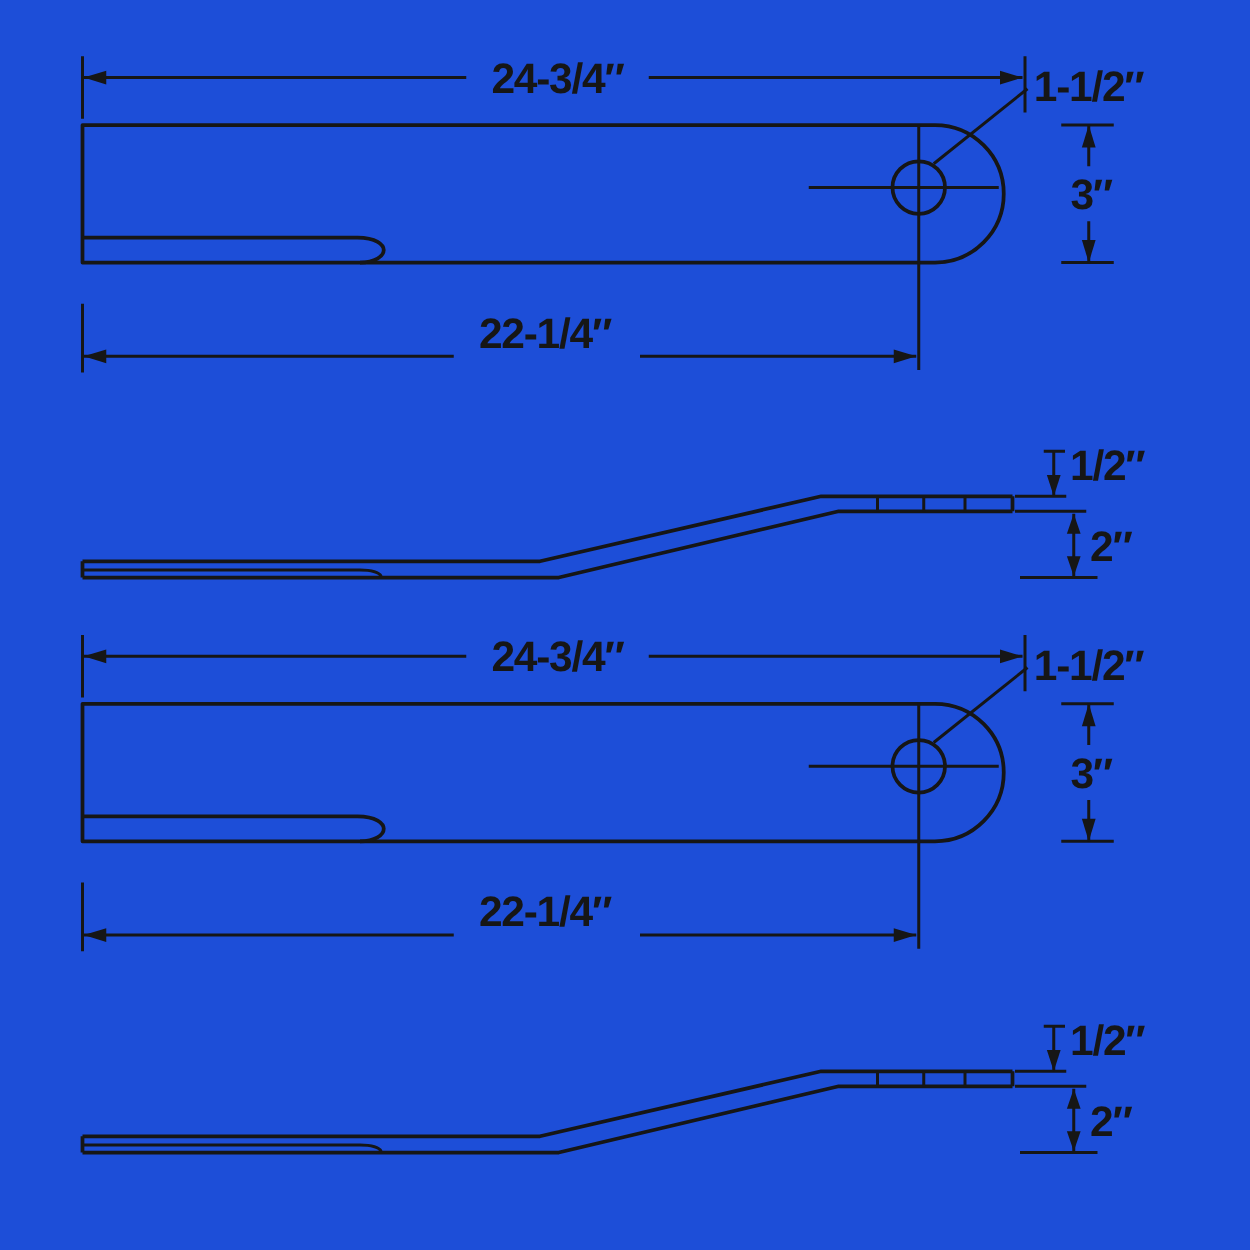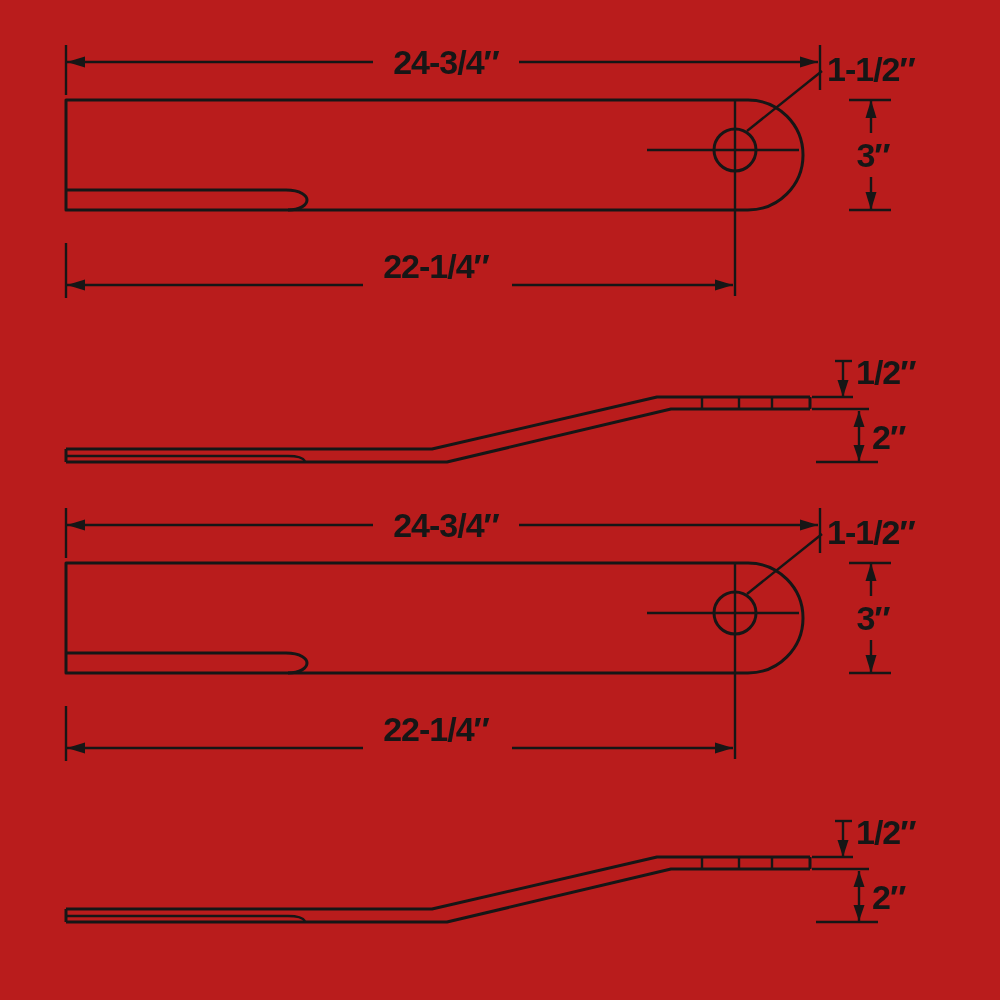--- a/index.html
+++ b/index.html
@@ -1,16 +1,16 @@
 <!DOCTYPE html>
 <html><head>
 <meta charset="utf-8">
 <style>
   html,body{margin:0;padding:0;background:#ffffff;}
-  .page{width:1000px;height:1000px;background:#b91c1c;overflow:hidden;}
+  .page{width:1000px;height:1000px;background:#1d4ed8;overflow:hidden;}
   svg{display:block;}
   .ln{fill:none;stroke:#161616;stroke-width:3;stroke-linejoin:round;stroke-linecap:butt;}
   .dim{stroke-width:2.4;}
   .arrow{fill:#161616;stroke:none;}
   .lbl{font-family:"Liberation Sans", sans-serif;font-weight:700;font-size:34px;fill:#161616;letter-spacing:-1px;}
 </style>
 </head>
 <body>
 
 <div class="page">

